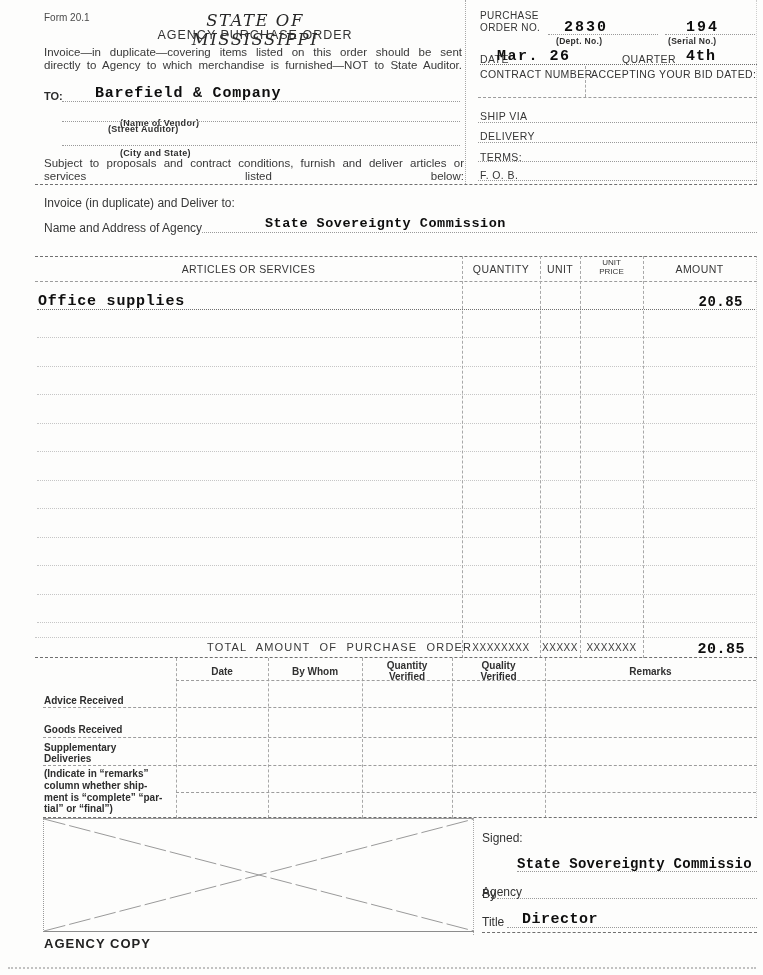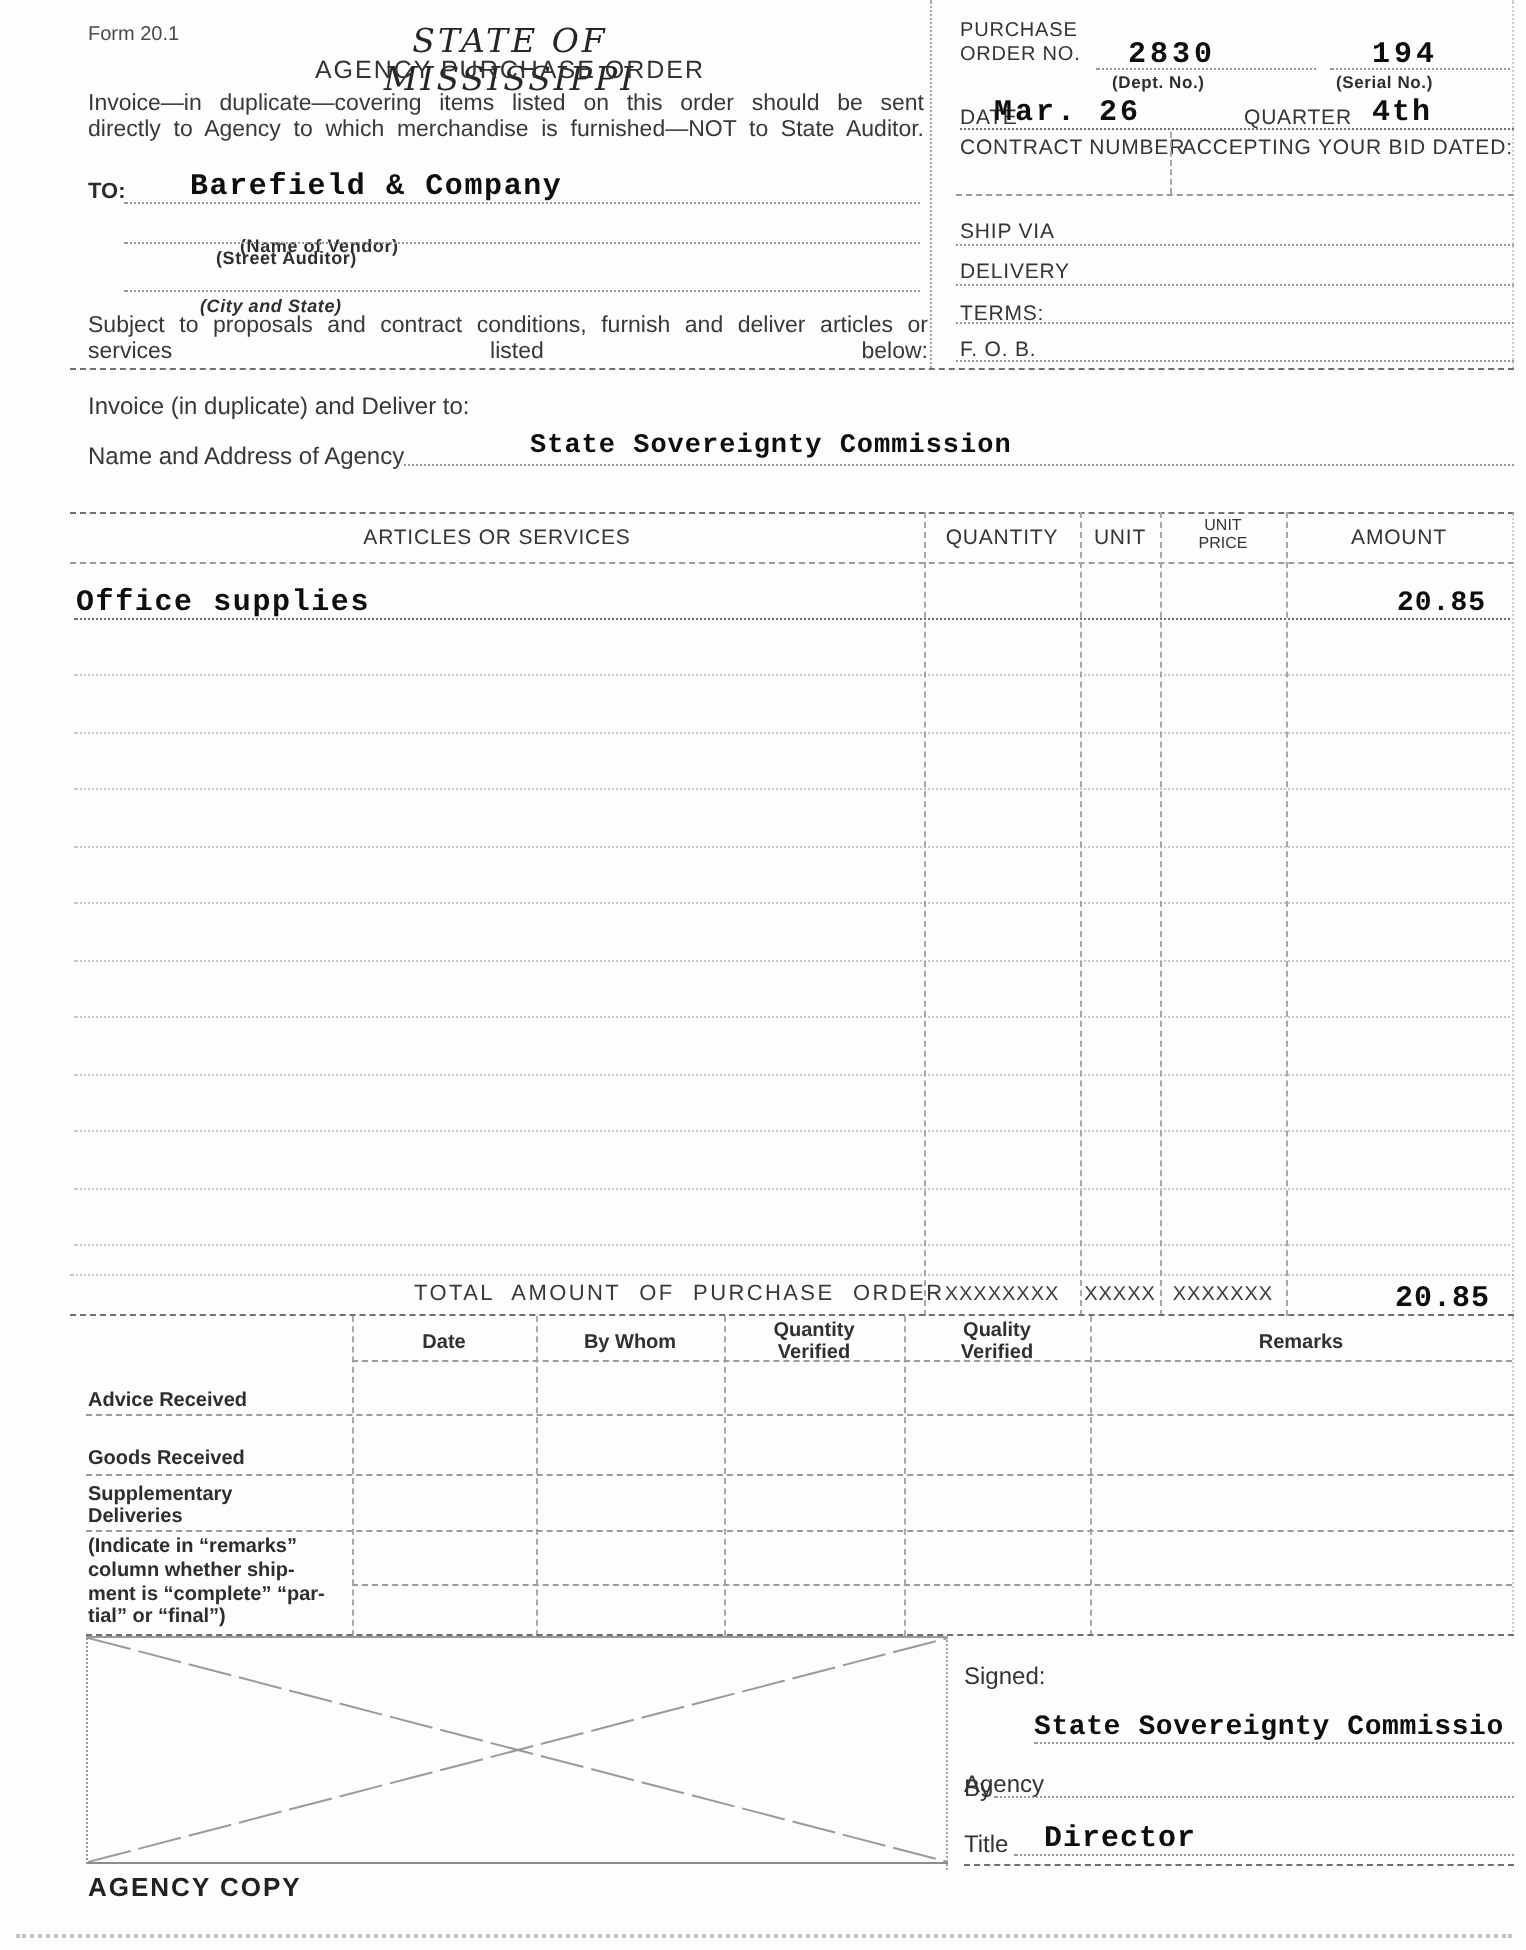--- a/index.html
+++ b/index.html
@@ -43,21 +43,21 @@
 
   <div class="p bold" style="left:44px; top:90px; font-size:11px; color:#2b2b2b;">TO:</div>
   <div class="hdot" style="left:62px; top:101px; width:398px;"></div>
   <div class="typed" style="left:95px; top:85px; font-size:15px; letter-spacing:.8px;">Barefield &amp; Company</div>
   <div class="p cap" style="left:120px; top:97px;margin-top:21px;">(Name of Vendor)</div>
 
   <div class="hdot" style="left:62px; top:121px; width:398px;"></div>
   <div class="p cap" style="left:108px; top:124px;">(Street Auditor)</div>
 
   <div class="hdot" style="left:62px; top:145px; width:398px;"></div>
-  <div class="p cap" style="left:100px; top:148px;font-style:italic;">(City and State)</div>
+  <div class="p cap" style="left:120px; top:148px;">(City and State)</div>
 
   <div class="p just" style="left:44px; top:157px; width:420px; font-size:11.5px; line-height:13.4px; color:#383838;">Subject to proposals and contract conditions, furnish and deliver articles or services listed below:</div>
 
   <div class="hline strong" style="left:35px; top:184px; width:722px;"></div>
 
   <div class="vdot" style="left:465px; top:0; height:184px;"></div>
   <div class="vdot faint" style="left:756px; top:0; height:184px;"></div>
 
   <div class="p pre" style="left:480px; top:10px; font-size:10px; line-height:11.5px; letter-spacing:.4px; color:#333;">PURCHASE
 ORDER NO.</div>

